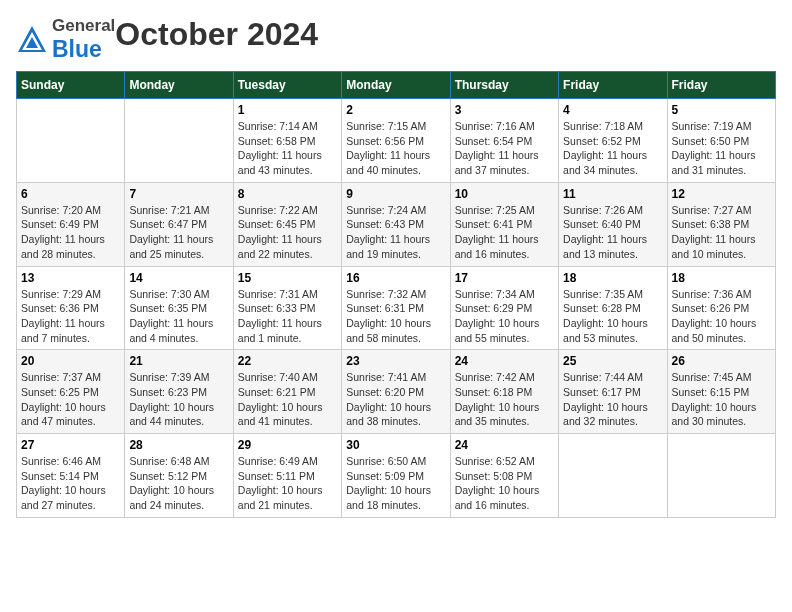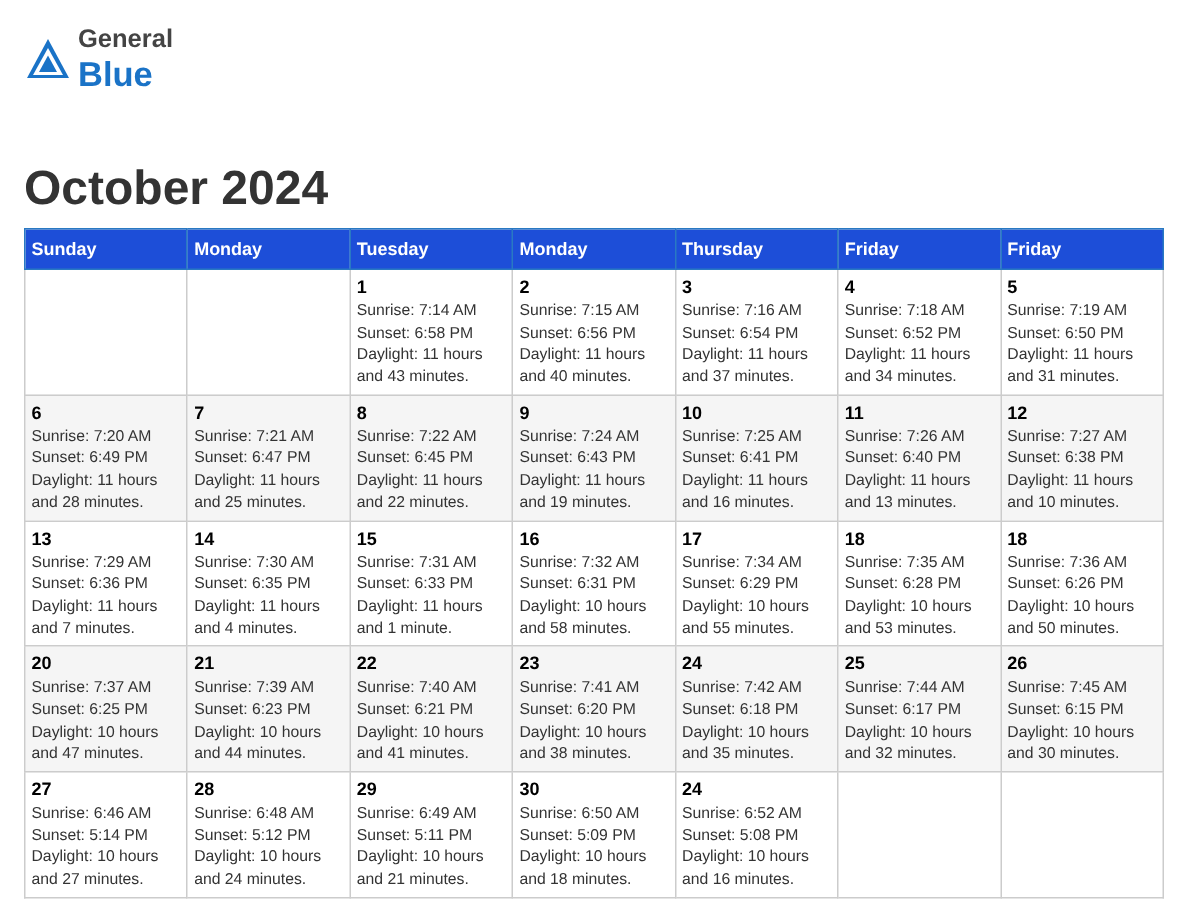--- a/index.html
+++ b/index.html
@@ -6,53 +6,51 @@
     body {
       font-family: Arial, sans-serif;
       background: #fff;
       width: 792px;
       min-height: 612px;
       padding: 16px;
     }
     .header {
       display: flex;
       align-items: flex-start;
-      justify-content: space-between;
+      justify-content: flex-start;
       margin-bottom: 8px;
-      flex-direction: column;
     }
     .logo-text-wrap {
       display: flex;
       flex-direction: column;
     }
     .logo-wrap {
       display: flex;
       align-items: center;
       gap: 4px;
     }
     .title-block {
       text-align: right;
     }
     .month-title {
       font-size: 32px;
       font-weight: bold;
       color: #333;
-      margin-top: 44px;
     }
     .location-title {
       font-size: 14px;
       color: #555;
     }
     .calendar {
       width: 100%;
       border-collapse: collapse;
       font-size: 11px;
     }
     .calendar th {
-      background-color: #1d4ed8;
+      background-color: #14532d;
       color: #fff;
       padding: 6px 4px;
       text-align: left;
       font-size: 12px;
       font-weight: bold;
       border: 1px solid #2979c2;
     }
     .calendar td {
       border: 1px solid #ccc;
       vertical-align: top;

